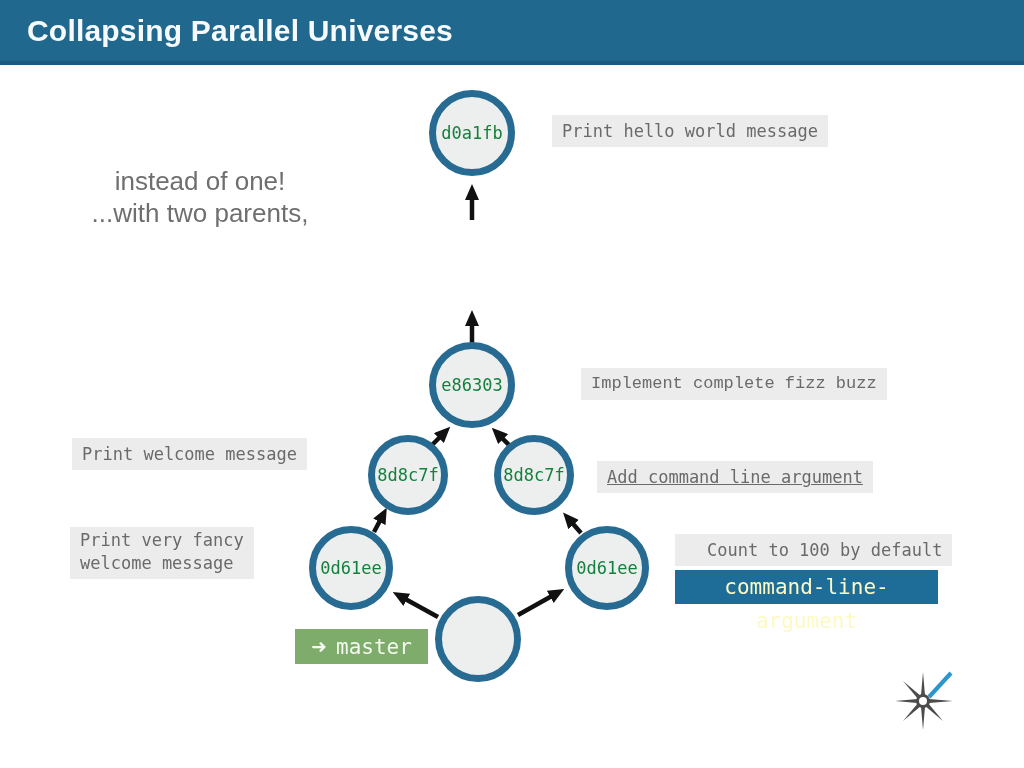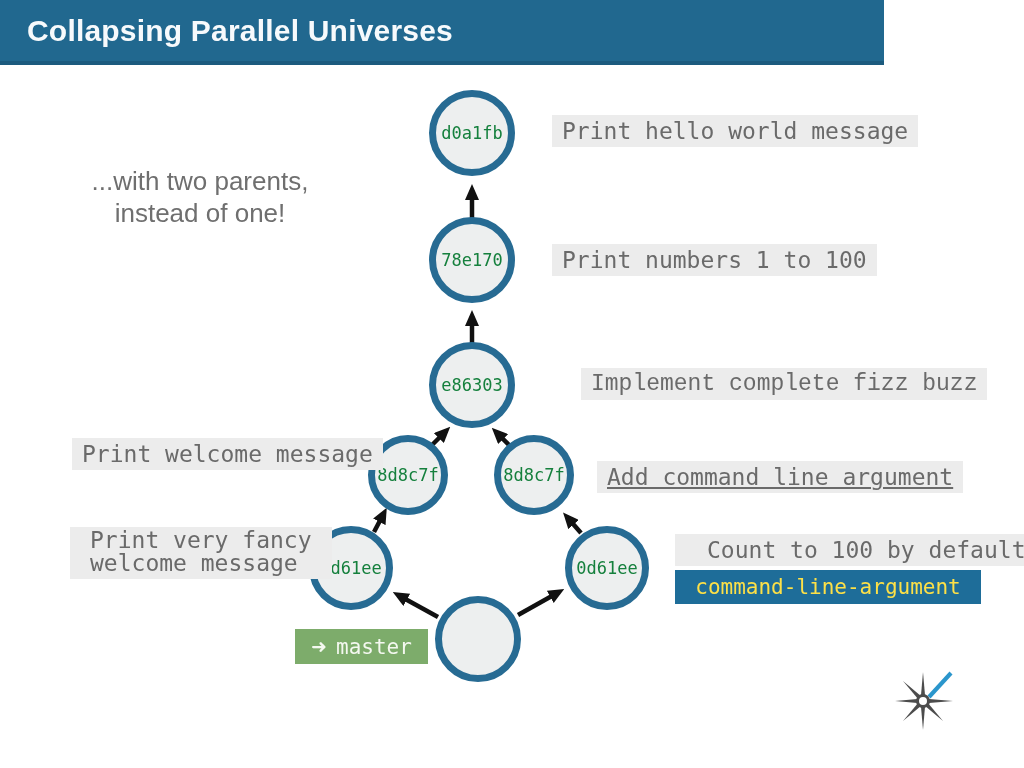--- a/index.html
+++ b/index.html
@@ -1,20 +1,20 @@
 <!DOCTYPE html>
 <html><head>
 <meta charset="utf-8">
 <style>
   html,body{margin:0;padding:0;background:#ffffff;}
   .slide{position:relative;width:1024px;height:768px;background:#ffffff;overflow:hidden;
          font-family:"Liberation Sans",sans-serif;}
 
   
-  .hdr{position:absolute;left:0;top:0;width:884px;height:61px;background:#21688f;
+  .hdr{position:absolute;left:0;top:0;width:1024px;height:61px;background:#21688f;
        border-bottom:4px solid #1c5b7e;display:flex;align-items:center;}
   .hdr h1{margin:0 0 0 27px;font-size:30px;font-weight:bold;color:#f7fafc;letter-spacing:0.2px;}
 
   
   .note{position:absolute;left:60px;top:166px;width:280px;text-align:center;
         color:#6f6f6f;font-size:26px;line-height:1.22;}
 
   
   .node{position:absolute;box-sizing:border-box;border:7px solid #276b93;background:#edefef;
         border-radius:50%;display:flex;align-items:center;justify-content:center;}
@@ -23,54 +23,54 @@
   .n1{left:429px;top:217px;width:86px;height:86px;}
   .n2{left:429px;top:342px;width:86px;height:86px;}
   .n3{left:368px;top:435px;width:80px;height:80px;}
   .n4{left:494px;top:435px;width:80px;height:80px;}
   .n5{left:309px;top:526px;width:84px;height:84px;}
   .n6{left:565px;top:526px;width:84px;height:84px;}
   .n7{left:435px;top:596px;width:86px;height:86px;}
 
   
   .msg{position:absolute;background:#ececec;color:#6a6a6a;white-space:nowrap;
-       font-family:"DejaVu Sans Mono",monospace;font-size:23px;line-height:26px;
+       font-family:"DejaVu Sans Mono",monospace;font-size:17px;line-height:26px;
        padding:3px 10px;}
   .m0{left:552px;top:115px;}
   .m1{left:552px;top:244px;}
   .m2{left:581px;top:368px;font-family:Liberation Mono, monospace;}
   .m3{left:72px;top:438px;}
-  .m5{left:70px;top:527px;line-height:23px;padding:2px 20px 4px;}
+  .m5{left:70px;top:527px;line-height:23px;padding:2px 10px 4px;}
   .m4{left:597px;top:461px;text-decoration:underline;}
   .m6{left:675px;top:534px;padding-left:32px;}
 
   
-  .branch-badge{position:absolute;left:675px;top:570px;box-sizing:border-box;width:306px;height:34px;
-       background:#1e6d99;color:#fde047;text-align:center;
+  .branch-badge{position:absolute;left:675px;top:570px;box-sizing:border-box;width:263px;height:34px;
+       background:#1e6d99;color:#fef9c3;text-align:center;
        font-family:"DejaVu Sans Mono",monospace;font-size:21px;line-height:34px;}
   .master-badge{position:absolute;left:295px;top:629px;box-sizing:border-box;width:133px;height:35px;
        background:#7dac6b;color:#f4f8f0;display:flex;align-items:center;justify-content:center;gap:9px;
        font-family:"DejaVu Sans Mono",monospace;font-size:21px;}
   .master-badge .glyph{font-family:"DejaVu Sans",sans-serif;font-size:19px;line-height:1;}
 
   .arrows{position:absolute;left:0;top:0;width:1024px;height:768px;pointer-events:none;}
   .logo{position:absolute;left:892px;top:651px;}
 </style>
 </head>
 <body>
 
 <div class="slide">
 
   <div class="hdr">
     <h1>Collapsing Parallel Universes</h1>
   </div>
 
   <div class="note">
+    <div>instead of one!</div>
     <div>...with two parents,</div>
-    <div>instead of one!</div>
   </div>
 
   <svg class="arrows" viewBox="0 0 1024 768">
     <defs>
       <marker id="ah" markerUnits="userSpaceOnUse" markerWidth="16" markerHeight="14" refX="10" refY="7" orient="auto">
         <path d="M0,0 L16,7 L0,14 Z" fill="#111111"></path>
       </marker>
     </defs>
     <g stroke="#111111" stroke-width="4.5" marker-end="url(#ah)">
       <line x1="472" y1="220" x2="472" y2="190"></line>
@@ -80,44 +80,40 @@
       <line x1="374" y1="532" x2="384" y2="513"></line>
       <line x1="581" y1="533" x2="567" y2="517"></line>
       <line x1="438" y1="617" x2="398" y2="595"></line>
       <line x1="518" y1="615" x2="559" y2="592"></line>
     </g>
   </svg>
 
   <div class="node n0">
     <span class="hash">d0a1fb</span>
   </div>
-  <div class="node n1">
-    <span class="hash">78e170</span>
-  </div>
   <div class="node n2">
     <span class="hash">e86303</span>
   </div>
   <div class="node n3">
     <span class="hash">8d8c7f</span>
   </div>
   <div class="node n4">
     <span class="hash">8d8c7f</span>
   </div>
   <div class="node n5">
     <span class="hash">0d61ee</span>
   </div>
   <div class="node n6">
     <span class="hash">0d61ee</span>
   </div>
   <div class="node n7">
     <span class="hash"></span>
   </div>
 
   <div class="msg m0">Print hello world message</div>
-  <div class="msg m1">Print numbers 1 to 100</div>
   <div class="msg m2">Implement complete fizz buzz</div>
   <div class="msg m3">Print welcome message</div>
   <div class="msg m4">Add command line argument</div>
   <div class="msg m5">
     <div>Print very fancy</div>
     <div>welcome message</div>
   </div>
   <div class="msg m6">Count to 100 by default</div>
 
   <div class="branch-badge">command-line-argument</div>

